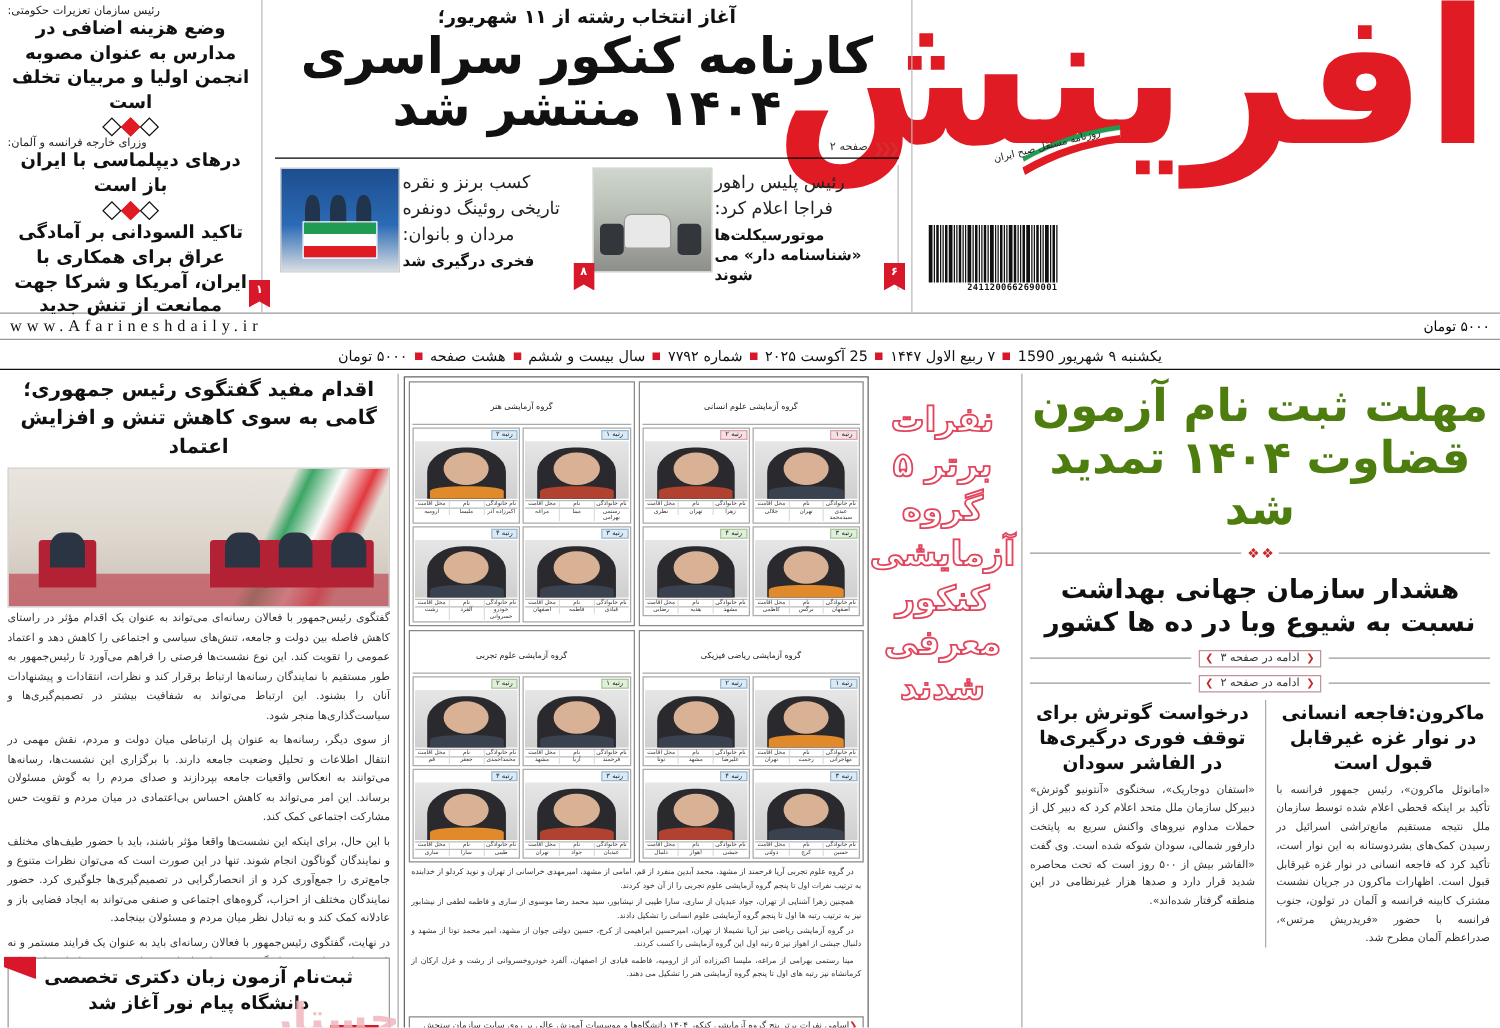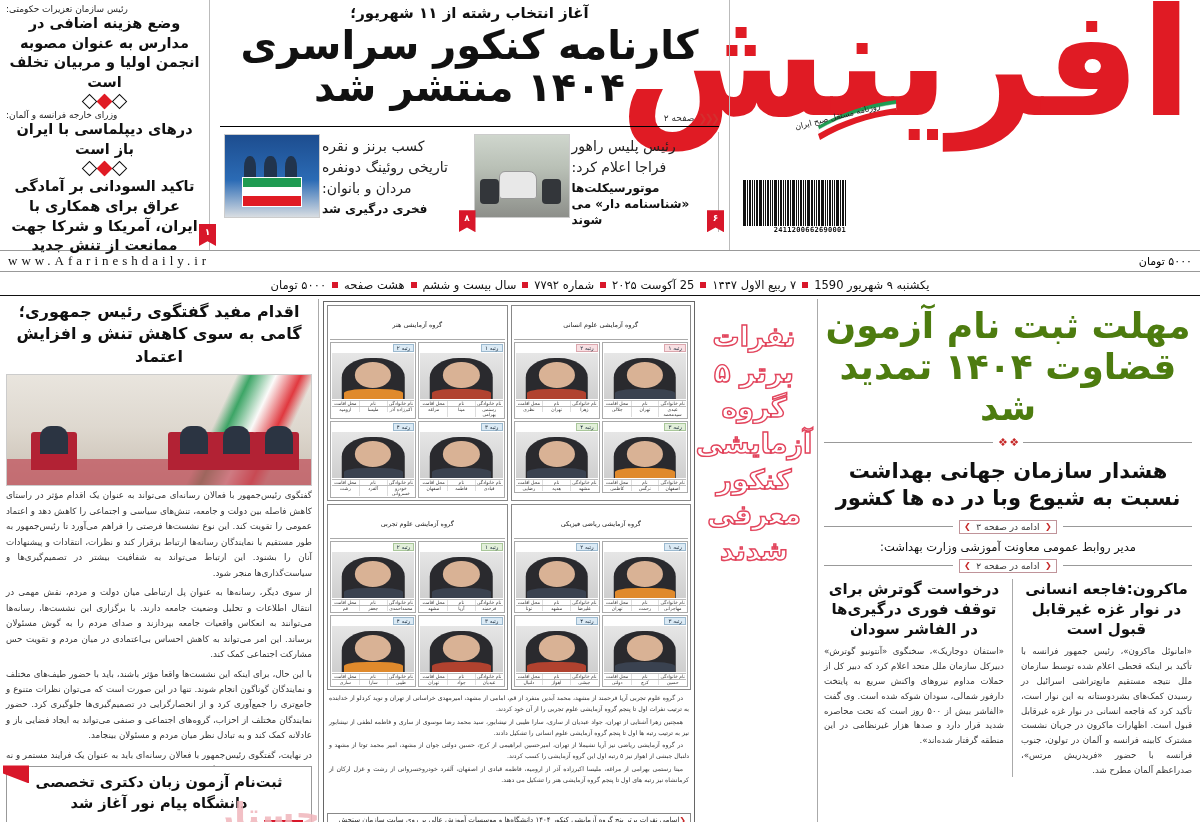--- a/index.html
+++ b/index.html
@@ -344,21 +344,20 @@
         <span class="ln"></span>
           <span class="dd">❖ ❖</span>
           <span class="ln"></span>
       </div>
       <div class="sub-h">هشدار سازمان جهانی بهداشت نسبت به شیوع وبا در ده ها کشور</div>
       <div class="cont-mark">
         <span class="ln"></span>
         <span class="cont-box">ادامه در صفحه ۳</span>
         <span class="ln"></span>
       </div>
-      <div class="kick-sm">مدیر روابط عمومی معاونت آموزشی وزارت بهداشت:</div>
       <div class="cont-mark">
         <span class="ln"></span>
         <span class="cont-box">ادامه در صفحه ۲</span>
         <span class="ln"></span>
       </div>
 
       <div class="two-art">
         <div class="art rt">
           <div class="art-h">ماکرون:فاجعه انسانی در نوار غزه غیرقابل قبول است</div>
           <div class="art-p">«امانوئل ماکرون»، رئیس جمهور فرانسه با تأکید بر اینکه قحطی اعلام شده توسط سازمان ملل نتیجه مستقیم مانع‌تراشی اسرائیل در رسیدن کمک‌های بشردوستانه به این نوار است، تأکید کرد که فاجعه انسانی در نوار غزه غیرقابل قبول است. اظهارات ماکرون در جریان نشست مشترک کابینه فرانسه و آلمان در تولون، جنوب فرانسه با حضور «فریدریش مرتس»، صدراعظم آلمان مطرح شد.</div>

